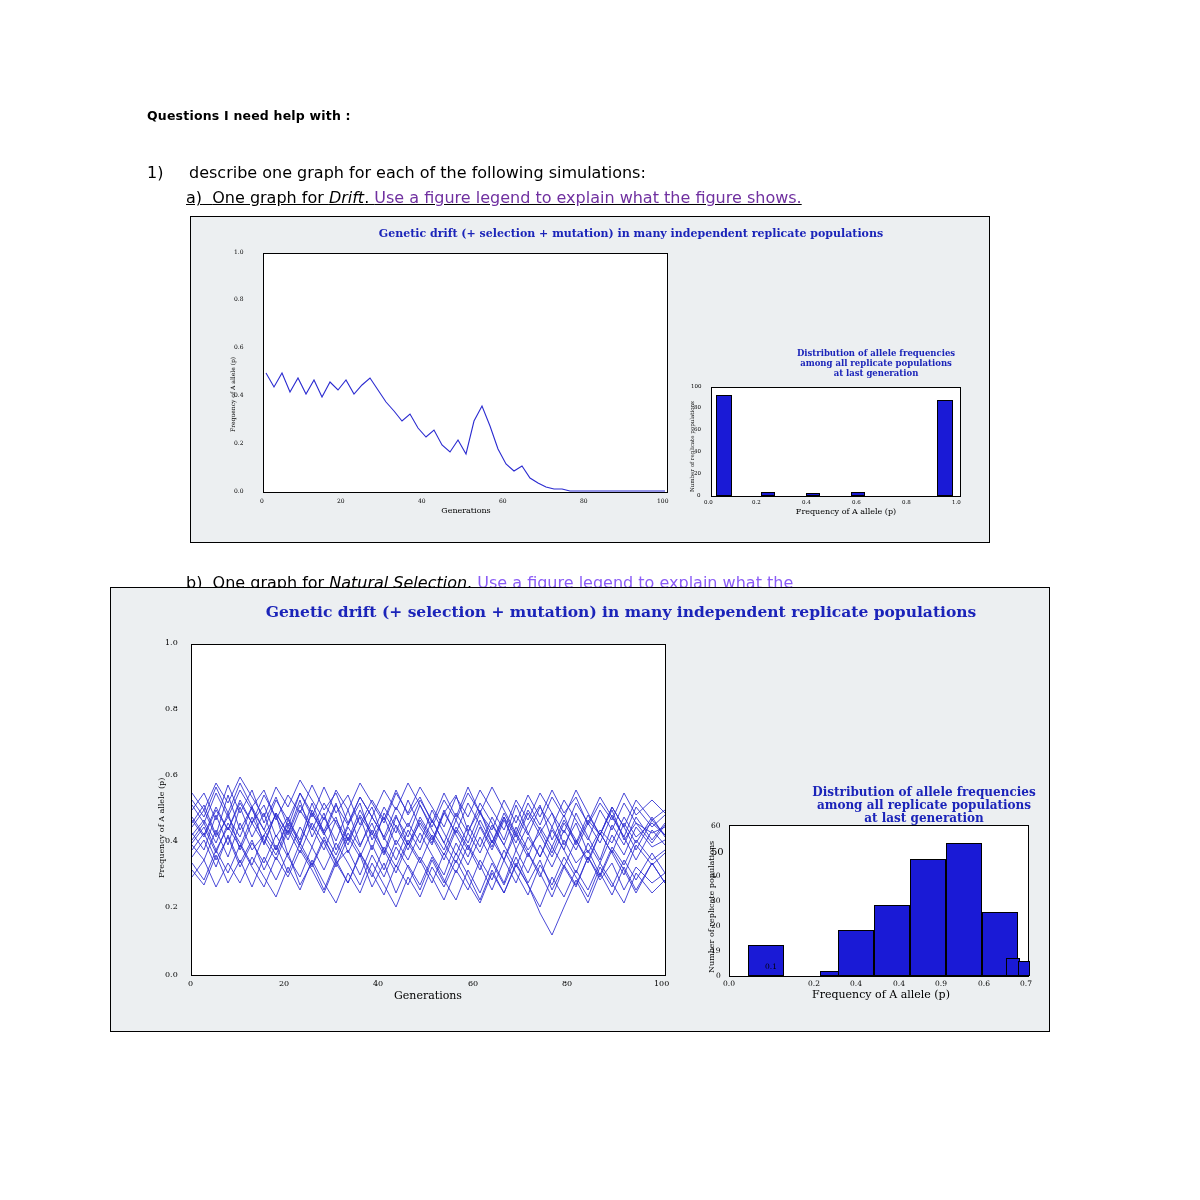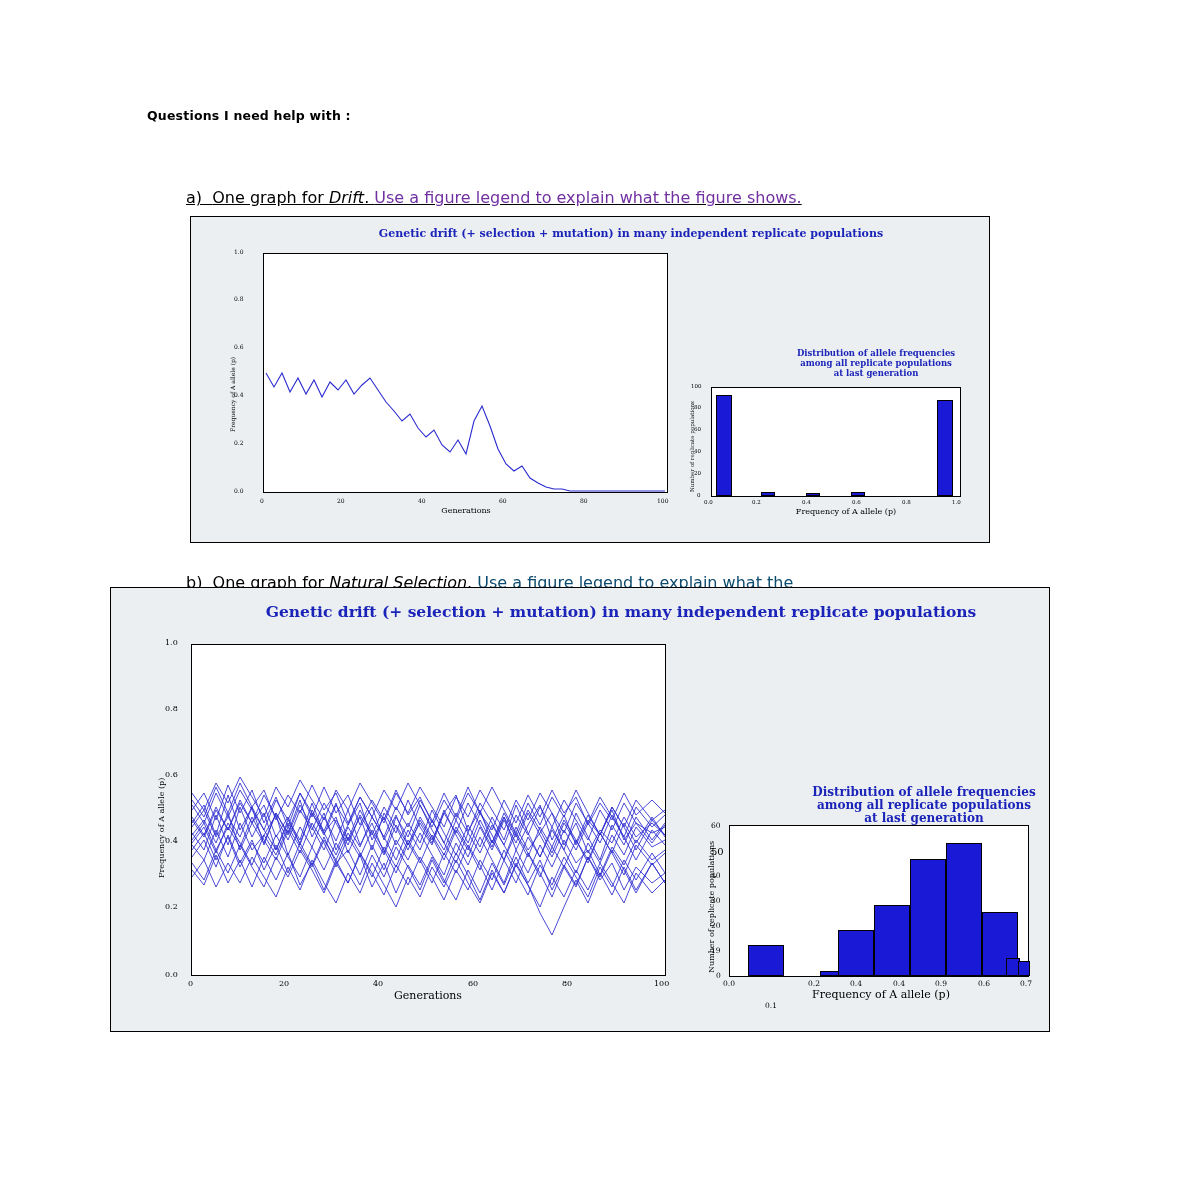--- a/index.html
+++ b/index.html
@@ -5,21 +5,21 @@
   html,body{margin:0;padding:0;background:#ffffff;}
   body{width:1200px;height:1200px;font-family:"DejaVu Sans",sans-serif;position:relative;overflow:hidden;}
   .page{position:absolute;left:0;top:0;width:1108px;height:1200px;}
 
   .q-head{position:absolute;left:147px;top:108px;font-size:12.5px;font-weight:bold;color:#000;letter-spacing:.2px;}
   .q1{position:absolute;left:147px;top:163px;font-size:16px;color:#000;}
   .q1 .num{display:inline-block;width:42px;}
   .qa{position:absolute;left:186px;top:188px;font-size:16px;color:#000;white-space:nowrap;text-decoration:underline;}
   .qb{position:absolute;left:186px;top:573px;font-size:16px;color:#000;white-space:nowrap;}
   .purple{color:#7030a0;}
-  .blue-u{color:#0c4a6e;}
+  .blue-u{color:#8b5cf6;}
   .ital{font-style:italic;}
 
   
   .fig{position:absolute;background:#eceff1;border:1px solid #000;box-sizing:border-box;}
   .fig1{left:190px;top:216px;width:800px;height:327px;}
   .fig2{left:110px;top:587px;width:940px;height:445px;}
 
   .fig-title{position:absolute;text-align:center;color:#1b24b9;font-family:"DejaVu Serif",serif;font-weight:bold;padding-left:40px;}
   .f1-title{left:0;top:10px;width:800px;font-size:11px;}
   .f2-title{left:0;top:14px;width:940px;font-size:15.5px;}
@@ -35,20 +35,23 @@
 
   svg{display:block;}
 </style>
 </head>
 <body>
 
 <div class="page">
 
   <div class="q-head">Questions I need help with :</div>
 
+  <div class="q1">
+    <span class="num">1)</span><span>describe one graph for each of the following simulations:</span>
+  </div>
 
   <div class="qa">
     <span>a)</span>&nbsp;&nbsp;<span>One graph for </span><span class="ital">Drift</span><span>. </span><span class="purple">Use a figure legend to explain what the figure shows.</span>
   </div>
 
   <div class="fig fig1">
     <div class="fig-title f1-title">Genetic drift (+ selection + mutation) in many independent replicate populations</div>
 
     <div class="axbox" style="left:72px;top:36px;width:405px;height:240px;">
       <svg width="403" height="238" viewBox="0 0 403 238">
@@ -166,21 +169,21 @@
     </div>
     <div class="tick" style="left:600px;top:233px;font-size:7.5px;">60</div>
     <div class="tick" style="left:600px;top:258px;font-size:10px;">50</div>
     <div class="tick" style="left:600px;top:283px;font-size:7.5px;">40</div>
     <div class="tick" style="left:600px;top:308px;font-size:7.5px;">30</div>
     <div class="tick" style="left:600px;top:333px;font-size:7.5px;">20</div>
     <div class="tick" style="left:600px;top:358px;font-size:7.5px;">19</div>
     <div class="tick" style="left:605px;top:383px;font-size:7.5px;">0</div>
 
     <div class="tick" style="left:612px;top:391px;font-size:7.5px;">0.0</div>
-    <div class="tick" style="left:654px;top:413px;font-size:7.5px;">0.1</div>
+    <div class="tick" style="left:654px;top:374px;font-size:7.5px;">0.1</div>
     <div class="tick" style="left:697px;top:391px;font-size:7.5px;">0.2</div>
     <div class="tick" style="left:739px;top:391px;font-size:7.5px;">0.4</div>
     <div class="tick" style="left:782px;top:391px;font-size:7.5px;">0.4</div>
     <div class="tick" style="left:824px;top:391px;font-size:7.5px;">0.9</div>
     <div class="tick" style="left:867px;top:391px;font-size:7.5px;">0.6</div>
     <div class="tick" style="left:909px;top:391px;font-size:7.5px;">0.7</div>
     <div class="axlabel" style="left:680px;top:400px;width:180px;font-size:11px;">Frequency of A allele (p)</div>
     <div class="ylabel" style="left:596px;top:385px;font-size:8px;">Number of replicate populations</div>
   </div>
 

